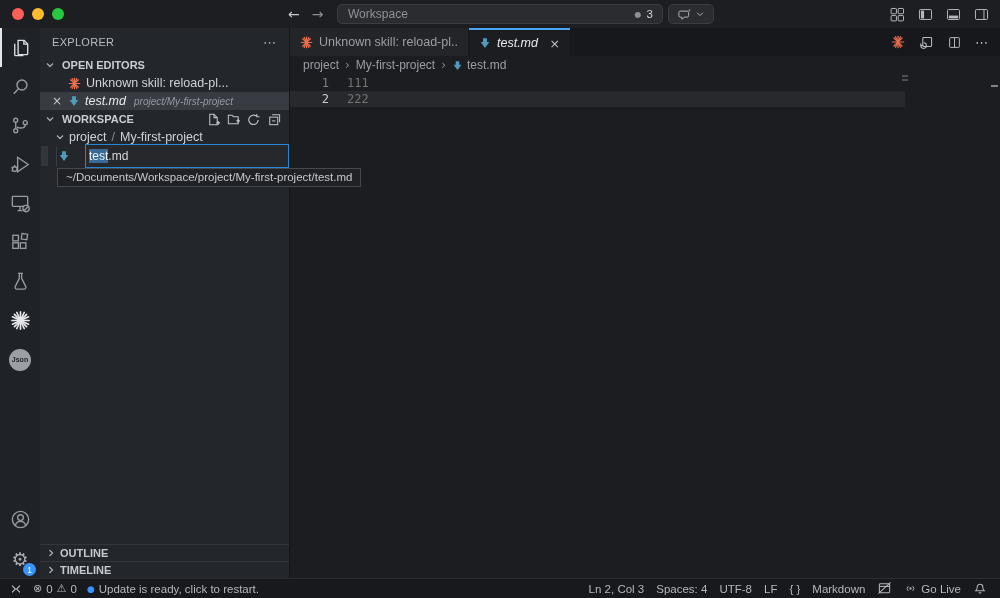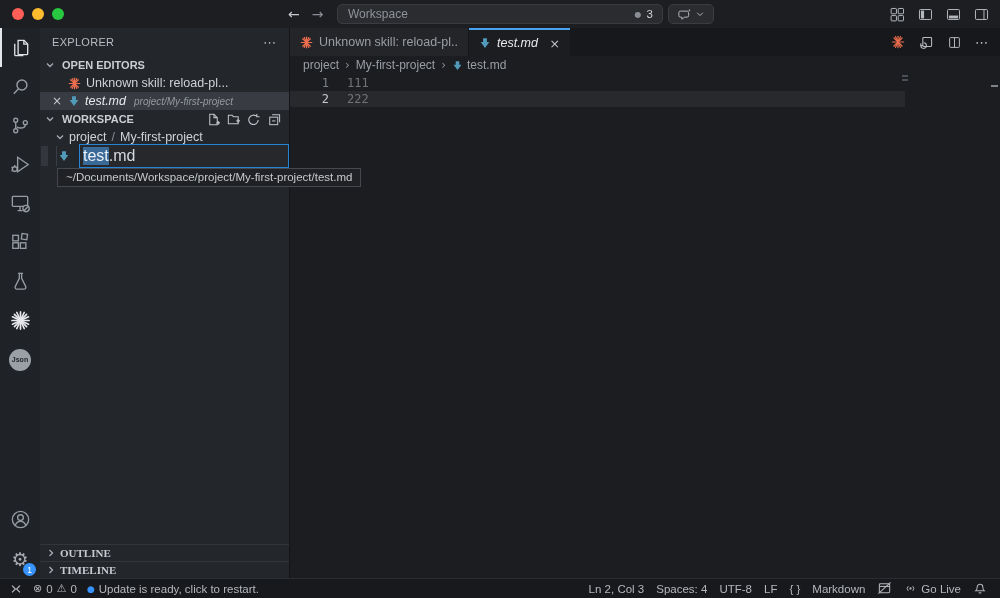--- a/index.html
+++ b/index.html
@@ -48,25 +48,25 @@
   .oe-close { color:#c8cbd0; font-size:12px; width:11px; }
   .oe-label { color:#cfd2d6; white-space:nowrap; }
   .oe-label.current { font-style:italic; color:#e8eaed; }
   .oe-desc { font-style:italic; color:#9599a0; font-size:10px; margin-left:3px; white-space:nowrap; }
   .tree-row { height:18px; display:flex; align-items:center; gap:4px; padding-left:15px; color:#d0d3d7; }
   .tree-sep { color:#888c93; margin:0 1px; }
   .rename-row { height:20px; position:relative; display:flex; align-items:center; }
   .rename-marker { position:absolute; left:1px; top:0; width:7px; height:20px; background:#33363c; }
   .indent-guide { position:absolute; left:16px; top:0; width:1px; height:20px; background:#3a3d43; }
   .rename-row .md-ico { margin-left:18px; }
-  .rename-input { margin-left:9px; width:218px; height:24px; background:#26282c; border:1px solid #2584d6; display:flex; align-items:center; padding-left:3px; font-size:16px; color:#d6d9dd; }
+  .rename-input { margin-left:15px; width:218px; height:24px; background:#26282c; border:1px solid #2584d6; display:flex; align-items:center; padding-left:3px; font-size:12px; color:#d6d9dd; }
   .rename-sel { background:#3a6a98; color:#eaf1f8; }
   .path-tooltip { position:absolute; left:17px; top:140px; height:19px; line-height:17px; padding:0 8px; background:#1f2124; border:1px solid #45484f; color:#c7cacd; font-size:11.5px; white-space:nowrap; z-index:30; }
   .sb-bottom { position:absolute; bottom:0; left:0; width:100%; }
-  .sb-panel-row { height:17px; display:flex; align-items:center; gap:4px; padding-left:6px; font-size:11px; font-weight:bold; color:#c6c9ce; border-top:1px solid #33363b; background:#23262b;font-family:Liberation Serif, serif; }
+  .sb-panel-row { height:17px; display:flex; align-items:center; gap:4px; padding-left:6px; font-size:11px; font-weight:bold; color:#c6c9ce; border-top:1px solid #33363b; background:#23262b; }
 
   
   .editor { flex:1; display:flex; flex-direction:column; min-width:0; background:#1b1d21; }
   .tabbar { height:28px; background:#17181b; display:flex; flex-shrink:0; }
   .tab { display:flex; align-items:center; gap:6px; padding:0 10px; font-size:12.5px; }
   .tab.inactive { width:179px; background:#232529; color:#9a9ea5; border-right:1px solid #17181b; }
   .tab.active { width:101px; background:#1b1d21; color:#e8eaec; border-top:2px solid #4aa3f0; font-style:italic; }
   .tab-close { margin-left:auto; color:#c0c3c8; font-style:normal; font-size:12.5px; }
   .tab-actions { margin-left:auto; display:flex; align-items:center; gap:13px; padding-right:12px; color:#b9bcc1; }
   .breadcrumbs { height:18px; display:flex; align-items:center; gap:6px; padding-left:13px; font-size:12px; color:#9a9ea5; flex-shrink:0; }

